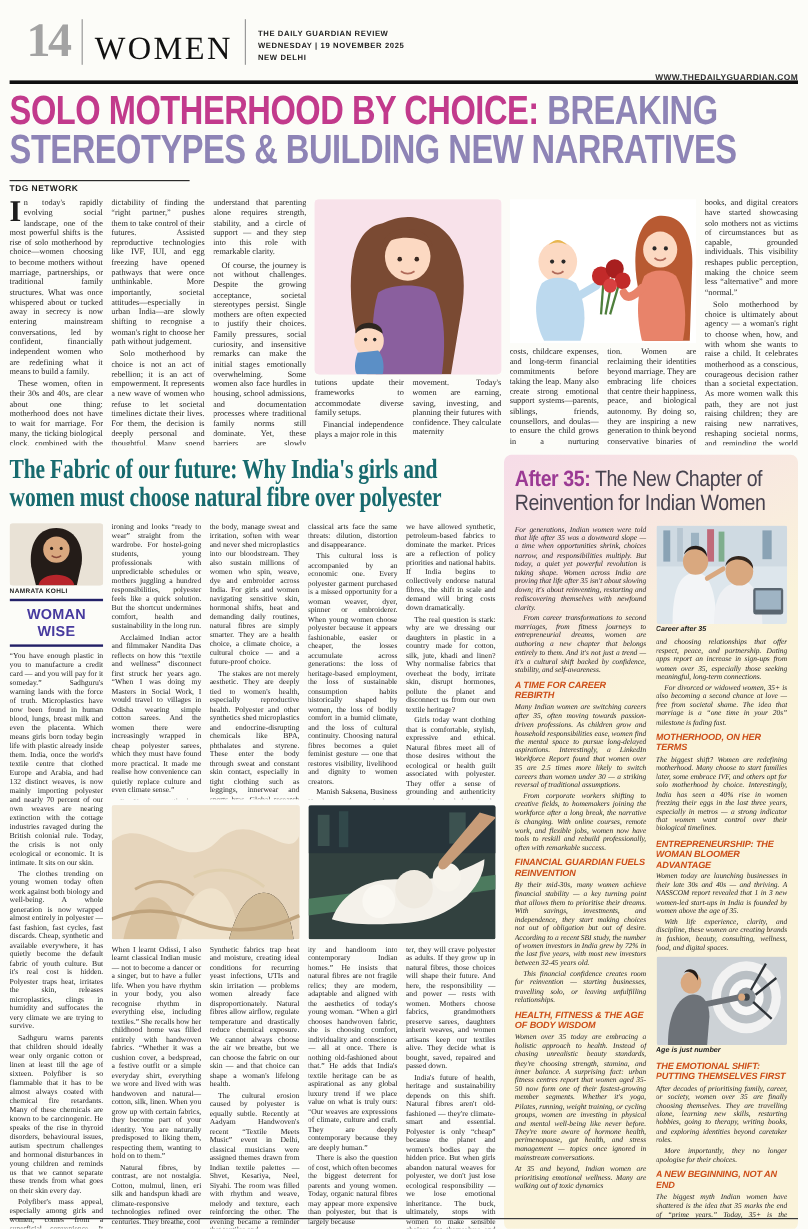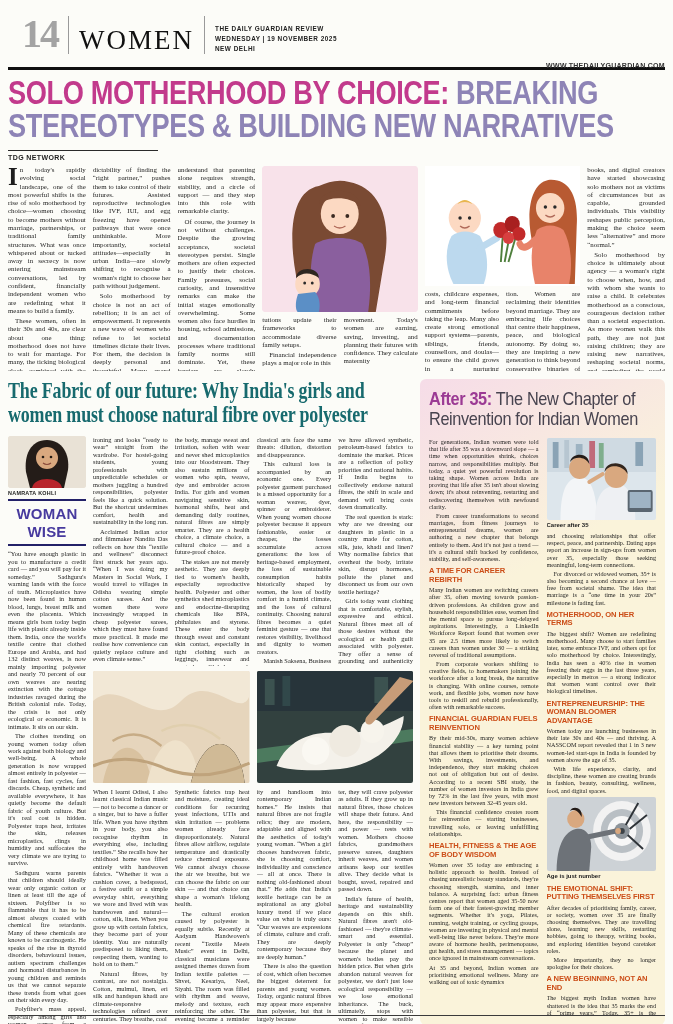--- a/index.html
+++ b/index.html
@@ -43,33 +43,33 @@
   .fabricwrap { width:412px; padding-right:7px; flex:none; }
   .h2wrap { width:530px; transform:scaleX(0.78); transform-origin:0 0; height:54px;
             font-size:23px; font-weight:700; line-height:1.06; color:#176a6e; letter-spacing:-0.2px; }
   .fabric-grid { display:grid; grid-template-columns:78px repeat(4,1fr); grid-template-rows:230px 112px 1fr;
                  gap:5px 7px; height:588px; margin-top:3px; font-size:6.4px; line-height:1.17; text-align:justify; overflow:hidden; }
   .fabric-grid > div { overflow:hidden; }
   .colA { grid-row:1/4; grid-column:1; display:flex; flex-direction:column; }
   .authorphoto { height:52px; border-radius:3px; overflow:hidden; flex:none; background:#e9e2d6; }
   .authorcap { font-family:"Liberation Sans", sans-serif; font-size:5.4px; font-weight:700; letter-spacing:.3px; margin:2px 0 3px; color:#222; }
   .wwbox { border-top:2px solid #232168; border-bottom:2px solid #232168; text-align:center; padding:4px 0; margin-bottom:4px; flex:none; }
-  .wwbox span { font-family:"Liberation Sans", sans-serif; font-size:15px; font-weight:700; color:#473a9e; letter-spacing:.2px; }
+  .wwbox span { font-family:"Liberation Sans", sans-serif; font-size:12px; font-weight:700; color:#473a9e; letter-spacing:.2px; }
   .colA .coltext { flex:1; overflow:hidden; }
   .imgA { grid-row:2; grid-column:2/4; } .imgB { grid-row:2; grid-column:4/6; }
   .imgA, .imgB { border-radius:2px; overflow:hidden; }
 
   
   .panel { flex:1; background:linear-gradient(150deg,#f6dce8 0%, #faf3da 32%); border-radius:6px; padding:10px 9px 8px; height:646px; overflow:hidden; }
   .after-title-wrap { width:268px; transform:scaleX(0.88); transform-origin:0 0; font-family:"Liberation Sans", sans-serif;
                       font-size:18.5px; line-height:1.1; letter-spacing:-0.4px; height:42px; }
   .after-kicker { font-weight:700; color:#9b3a94; }
   .after-rest { font-weight:400; color:#47434f; }
   .panel-cols { display:flex; gap:8px; margin-top:7px; height:578px; overflow:hidden;
-                font-size:6.2px; line-height:1.16; text-align:justify; }
+                font-size:6.2px; line-height:1.16; text-align:justify;font-style:italic; }
   .panel-cols > div { flex:1; overflow:hidden; }
   .subhead { font-family:"Liberation Sans", sans-serif; font-size:7.6px; font-weight:700; color:#cc4e18;
              line-height:1.12; margin:5px 0 2px; text-align:left; letter-spacing:-0.1px; }
   .pphoto { border-radius:2px; overflow:hidden; }
   .photocap { font-family:"Liberation Sans", sans-serif; font-size:6px; font-weight:700; color:#222; margin:2px 0 3px; text-align:left; }
 
   .bottomrule { position:absolute; left:8px; right:8px; top:1015px; border-top:1.5px solid #3a3a3a; }
 </style>
 </head>
 <body>

